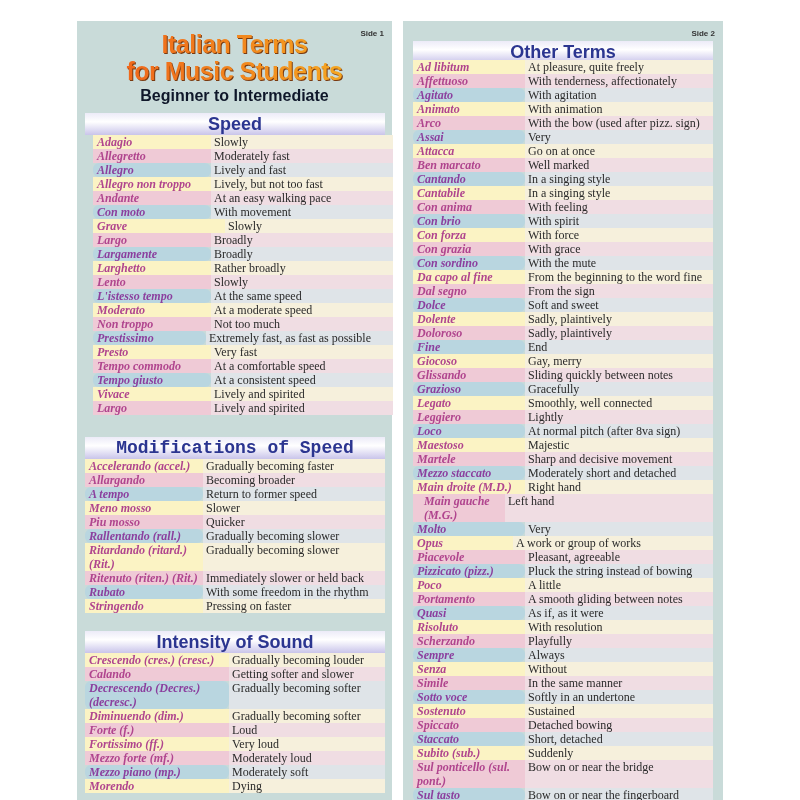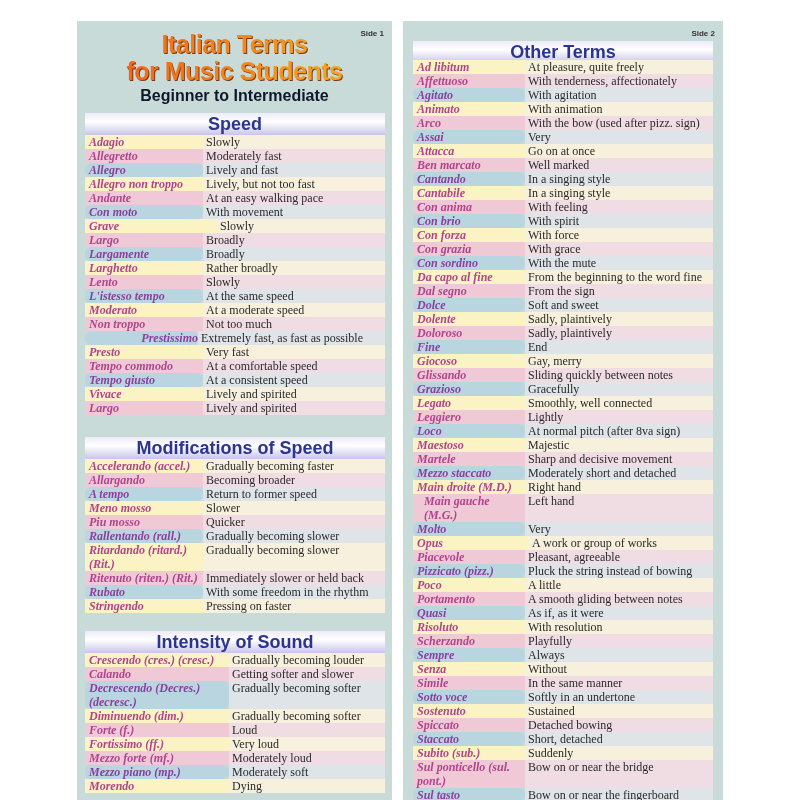--- a/index.html
+++ b/index.html
@@ -29,21 +29,21 @@
 
 <div id="side1" class="panel">
   <div class="side-label">Side 1</div>
   <div class="title" style="top:10px;">
     <div class="title-line">Italian Terms</div>
     <div class="title-line">for Music Students</div>
     <div class="subtitle">Beginner to Intermediate</div>
   </div>
 
   <div class="section-head" style="left:8px; top:92px; width:300px;">Speed</div>
-  <div class="tbl" id="t-speed" style="left:8px; top:114px; width:300px;font-family:Liberation Serif, serif;">
+  <div class="tbl" id="t-speed" style="left:16px; top:114px; width:300px;font-family:Liberation Serif, serif;">
       <div class="row c0">
         <div class="term" style="width: 118px;">Adagio</div>
         <div class="def">Slowly</div>
       </div>
       <div class="row c1">
         <div class="term" style="width: 118px;">Allegretto</div>
         <div class="def">Moderately fast</div>
       </div>
       <div class="row c2">
         <div class="term" style="width: 118px;">Allegro</div>
@@ -87,21 +87,21 @@
       </div>
       <div class="row c0">
         <div class="term" style="width: 118px;">Moderato</div>
         <div class="def">At a moderate speed</div>
       </div>
       <div class="row c1">
         <div class="term" style="width: 118px;">Non troppo</div>
         <div class="def">Not too much</div>
       </div>
       <div class="row c2">
-        <div class="term" style="width: 113px; text-align: right;">Prestissimo</div>
+        <div class="term" style="width: 113px;">Prestissimo</div>
         <div class="def">Extremely fast, as fast as possible</div>
       </div>
       <div class="row c0">
         <div class="term" style="width: 118px;">Presto</div>
         <div class="def">Very fast</div>
       </div>
       <div class="row c1">
         <div class="term" style="width: 118px;">Tempo commodo</div>
         <div class="def">At a comfortable speed</div>
       </div>
@@ -112,21 +112,21 @@
       <div class="row c0">
         <div class="term" style="width: 118px;">Vivace</div>
         <div class="def">Lively and spirited</div>
       </div>
       <div class="row c1">
         <div class="term" style="width: 118px;">Largo</div>
         <div class="def">Lively and spirited</div>
       </div>
     </div>
 
-  <div class="section-head" style="left:8px; top:416px; width:300px;">Modifications of Speed</div>
+  <div class="section-head" style="left:8px; top:416px; width:300px;font-family:Liberation Mono, monospace;">Modifications of Speed</div>
   <div class="tbl" id="t-mod" style="left:8px; top:438px; width:300px;">
       <div class="row c0">
         <div class="term" style="width: 118px;">Accelerando (accel.)</div>
         <div class="def">Gradually becoming faster</div>
       </div>
       <div class="row c1">
         <div class="term" style="width: 118px;">Allargando</div>
         <div class="def">Becoming broader</div>
       </div>
       <div class="row c2">
@@ -326,29 +326,29 @@
       </div>
       <div class="row c2">
         <div class="term" style="width: 112px;">Mezzo staccato</div>
         <div class="def">Moderately short and detached</div>
       </div>
       <div class="row c0">
         <div class="term" style="width: 112px;">Main droite (M.D.)</div>
         <div class="def">Right hand</div>
       </div>
       <div class="row c1">
-        <div class="term" style="width: 112px; padding-left: 11px;">Main gauche (M.G.)</div>
+        <div class="term" style="width: 92px; padding-left: 11px;">Main gauche (M.G.)</div>
         <div class="def">Left hand</div>
       </div>
       <div class="row c2">
         <div class="term" style="width: 112px;">Molto</div>
         <div class="def">Very</div>
       </div>
       <div class="row c0">
-        <div class="term" style="width: 116px;">Opus</div>
+        <div class="term" style="width: 100px;">Opus</div>
         <div class="def">A work or group of works</div>
       </div>
       <div class="row c1">
         <div class="term" style="width: 112px;">Piacevole</div>
         <div class="def">Pleasant, agreeable</div>
       </div>
       <div class="row c2">
         <div class="term" style="width: 112px;">Pizzicato (pizz.)</div>
         <div class="def">Pluck the string instead of bowing</div>
       </div>

